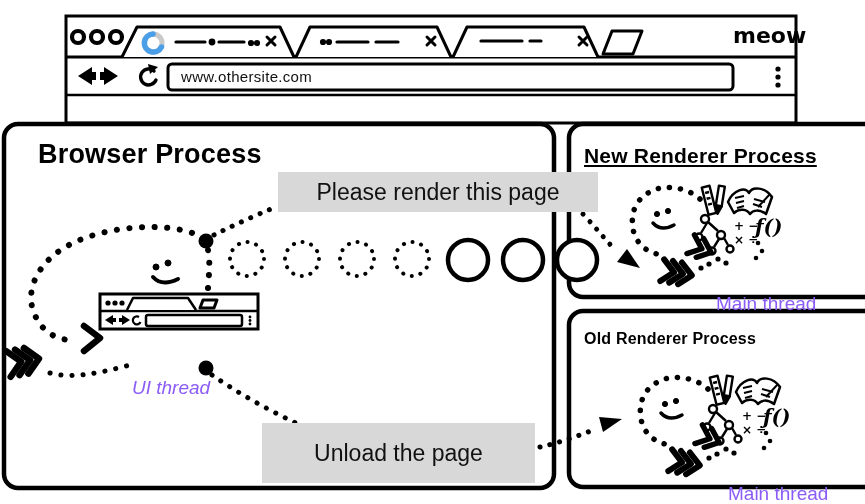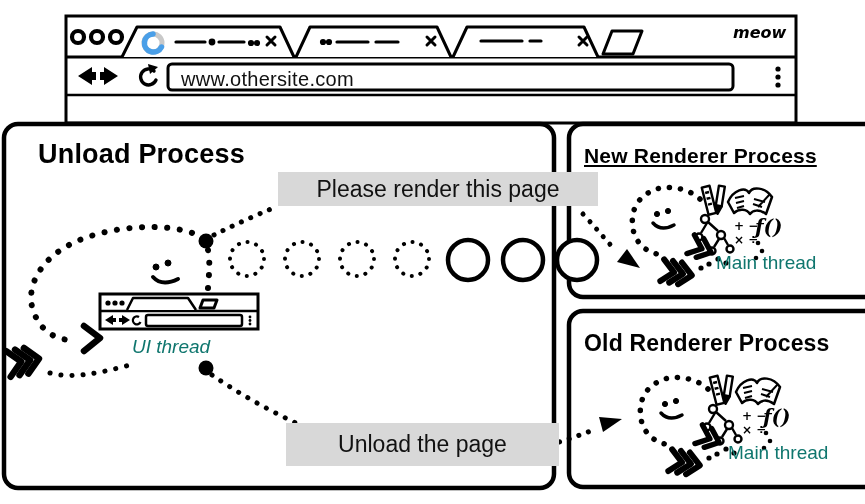--- a/index.html
+++ b/index.html
@@ -7,23 +7,23 @@
     position:relative;width:865px;height:504px;background:#ffffff;
     font-family:"Liberation Sans",sans-serif;color:#000;overflow:hidden;
   }
   #art{position:absolute;left:0;top:0;}
   .ov{position:absolute;white-space:nowrap;}
   .proc-title{font-weight:bold;letter-spacing:.2px;}
   .msg-label{
     background:#d8d8d8;text-align:center;font-size:23px;color:#111;
     display:flex;align-items:center;justify-content:center;
   }
-  .thread-label{font-size:19px;color:#0f766e;}
-  .url-text{font-size:20px;letter-spacing:.3px;color:#111;}
-  .signature{font-size:16px;font-weight:bold;font-style:italic;font-family:"DejaVu Sans",sans-serif;}
+  .thread-label{font-size:19px;color:#8b5cf6;margin-top:41px;}
+  .url-text{font-size:15px;letter-spacing:.3px;color:#111;}
+  .signature{font-size:22px;font-weight:bold;font-family:"DejaVu Sans",sans-serif;}
   svg text.mathglyph{font-family:"DejaVu Sans",sans-serif;font-weight:bold;font-size:12px;}
   svg text.fnglyph{font-family:"DejaVu Serif",serif;font-style:italic;font-weight:bold;font-size:20px;}
 </style>
 </head>
 <body>
 
 <div id="stage">
 
 <svg id="art" width="865" height="504" viewBox="0 0 865 504">
   <defs>
@@ -227,29 +227,29 @@
   </g>
 
   <g>
     <use href="#renderer-cluster"></use>
   </g>
   <g>
     <use href="#renderer-cluster" transform="translate(8,190)"></use>
   </g>
 </svg>
 
-<div class="ov proc-title" style="left:38px;top:139px;font-size:27px;">Unload Process</div>
+<div class="ov proc-title" style="left:38px;top:139px;font-size:27px;">Browser Process</div>
 
 <div class="ov proc-title" style="left:584px;top:144px;font-size:21px;text-decoration:underline;">New Renderer Process</div>
 
-<div class="ov proc-title" style="left:584px;top:330px;font-size:23px;">Old Renderer Process</div>
-
-<div class="ov msg-label" style="left:278px;top:172px;width:320px;height:34px;">Please render this page</div>
-
-<div class="ov msg-label" style="left:262px;top:423px;width:273px;height:43px;margin-left:24px;">Unload the page</div>
+<div class="ov proc-title" style="left:584px;top:330px;font-size:16px;">Old Renderer Process</div>
+
+<div class="ov msg-label" style="left:278px;top:172px;width:320px;height:40px;">Please render this page</div>
+
+<div class="ov msg-label" style="left:262px;top:423px;width:273px;height:60px;">Unload the page</div>
 
 <div class="ov thread-label" style="left:132px;top:336px;font-style:italic;">UI thread</div>
 
 <div class="ov thread-label" style="left:716px;top:252px;">Main thread</div>
 
 <div class="ov thread-label" style="left:728px;top:442px;">Main thread</div>
 
 <div class="ov url-text" style="left:181px;top:68px;">www.othersite.com</div>
 
 <div class="ov signature" style="left:733px;top:23px;">meow</div>

